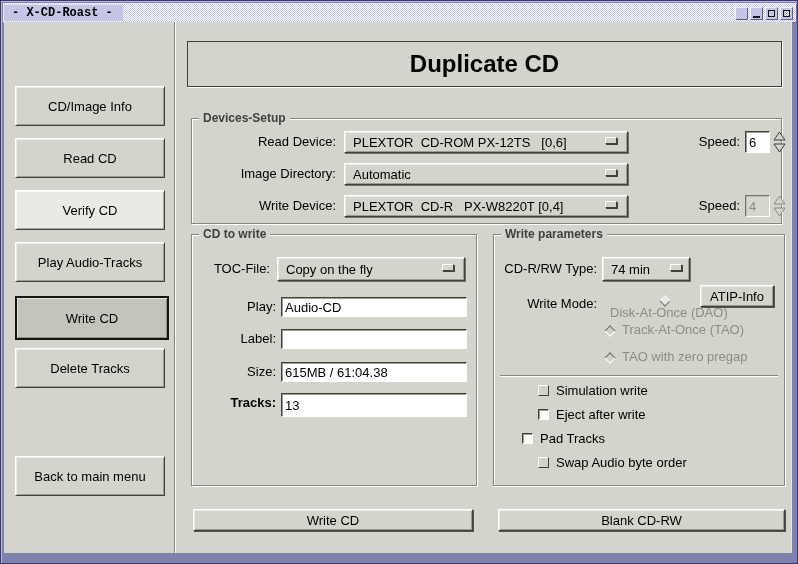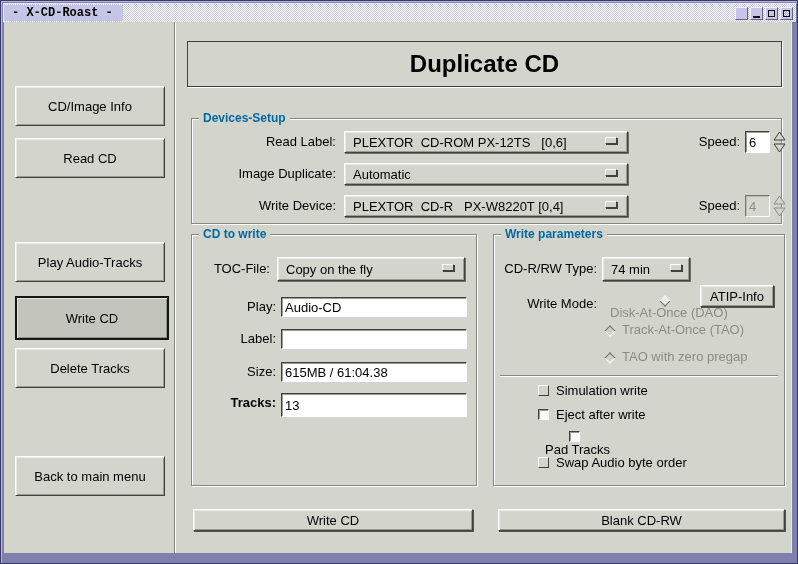--- a/index.html
+++ b/index.html
@@ -70,21 +70,21 @@
     position:absolute;left:183px;top:19px;width:595px;height:46px;box-sizing:border-box;
     border:1px solid #3e413a;box-shadow:1px 1px 0 #ffffff;
     text-align:center;line-height:44px;font-size:24px;font-weight:bold;color:#000;
   }
   .groupbox{
     position:absolute;box-sizing:border-box;
     border:1px solid #84877e;box-shadow:inset 1px 1px 0 #ffffff, 1px 1px 0 #ffffff;
   }
   .legend{
     position:absolute;top:-8px;left:7px;background:#d3d5cc;padding:0 4px;
-    font-size:12px;font-weight:bold;color:#0369a1;line-height:14px;white-space:pre;
+    font-size:12px;font-weight:bold;color:#404040;line-height:14px;white-space:pre;
   }
   .flabel{position:absolute;font-size:13px;color:#000;text-align:right;white-space:pre;}
   .optionmenu{
     position:absolute;cursor:pointer;
     background:#d3d5cc;box-sizing:border-box;
     border:1px solid;border-color:#ffffff #40433c #40433c #ffffff;
     box-shadow:inset 1px 1px 0 #e9eae5, inset -1px -1px 0 #999c93, 1px 1px 0 #6f726a;
     display:flex;align-items:center;
   }
   .om-text{font-size:13px;color:#000;padding-left:8px;white-space:pre;}
@@ -138,53 +138,56 @@
   </div>
 
   <div class="content">
 
     <div class="side-btn raised" style="top:64px">
         <span>CD/Image Info</span>
       </div>
     <div class="side-btn raised" style="top:116px">
         <span>Read CD</span>
       </div>
+    <div class="side-btn raised prelight" style="top:168px">
+        <span>Verify CD</span>
+      </div>
     <div class="side-btn raised" style="top:220px">
         <span>Play Audio-Tracks</span>
       </div>
     <div class="side-btn active" style="top:274px">
         <span>Write CD</span>
       </div>
     <div class="side-btn raised" style="top:326px">
         <span>Delete Tracks</span>
       </div>
     <div class="side-btn raised" style="top:434px">
         <span>Back to main menu</span>
       </div>
 
     <div class="vsep"></div>
 
     <div class="page-title">Duplicate CD</div>
 
     <div class="groupbox" style="left:187px;top:96px;width:591px;height:106px;">
       <div class="legend">Devices-Setup</div>
 
-      <div class="flabel" style="left:8px;top:12px;width:136px;line-height:22px;">Read Label:</div>
+      <div class="flabel" style="left:8px;top:12px;width:136px;line-height:22px;">Read Device:</div>
       <div class="optionmenu" style="left:152px;top:12px;width:284px;height:22px;">
         <span class="om-text">PLEXTOR  CD-ROM PX-12TS   [0,6]</span>
         <span class="om-indicator"></span>
       </div>
       <div class="flabel" style="left:460px;top:12px;width:88px;line-height:22px;">Speed:</div>
       <input class="entry" style="position: absolute; left: 553px; top: 12px; width: 25px; height: 22px;" value="6">
       <svg class="spin" style="left:581px;top:12px;" viewBox="0 0 13 22">
         <path d="M6.5 1 L12 9 L1 9 Z" fill="#d3d5cc" stroke="#3c3f38"></path>
         <path d="M1 13 L12 13 L6.5 21 Z" fill="#d3d5cc" stroke="#3c3f38"></path>
       </svg>
 
-      <div class="flabel" style="left:8px;top:44px;width:136px;line-height:22px;">Image Duplicate:</div>
+      <div class="flabel" style="left:8px;top:44px;width:136px;line-height:22px;">Image Directory:</div>
       <div class="optionmenu" style="left:152px;top:44px;width:284px;height:22px;">
         <span class="om-text">Automatic</span>
         <span class="om-indicator"></span>
       </div>
 
       <div class="flabel" style="left:8px;top:76px;width:136px;line-height:22px;">Write Device:</div>
       <div class="optionmenu" style="left:152px;top:76px;width:284px;height:22px;">
         <span class="om-text">PLEXTOR  CD-R   PX-W8220T [0,4]</span>
         <span class="om-indicator"></span>
       </div>
@@ -248,21 +251,21 @@
       <div class="hline" style="left:6px;top:140px;width:278px;"></div>
 
       <div class="check-row" style="left:44px;top:148px;">
         <span class="checkbox"></span>
         <span class="check-label">Simulation write</span>
       </div>
       <div class="check-row" style="left:44px;top:172px;">
         <span class="checkbox checked"></span>
         <span class="check-label">Eject after write</span>
       </div>
-      <div class="check-row" style="left:44px;top:196px;flex-direction:column;">
+      <div class="check-row" style="left:28px;top:196px;">
         <span class="checkbox checked"></span>
         <span class="check-label">Pad Tracks</span>
       </div>
       <div class="check-row" style="left:44px;top:220px;">
         <span class="checkbox"></span>
         <span class="check-label">Swap Audio byte order</span>
       </div>
     </div>
 
     <div class="action-btn raised" style="left:189px;top:487px;width:280px;">

